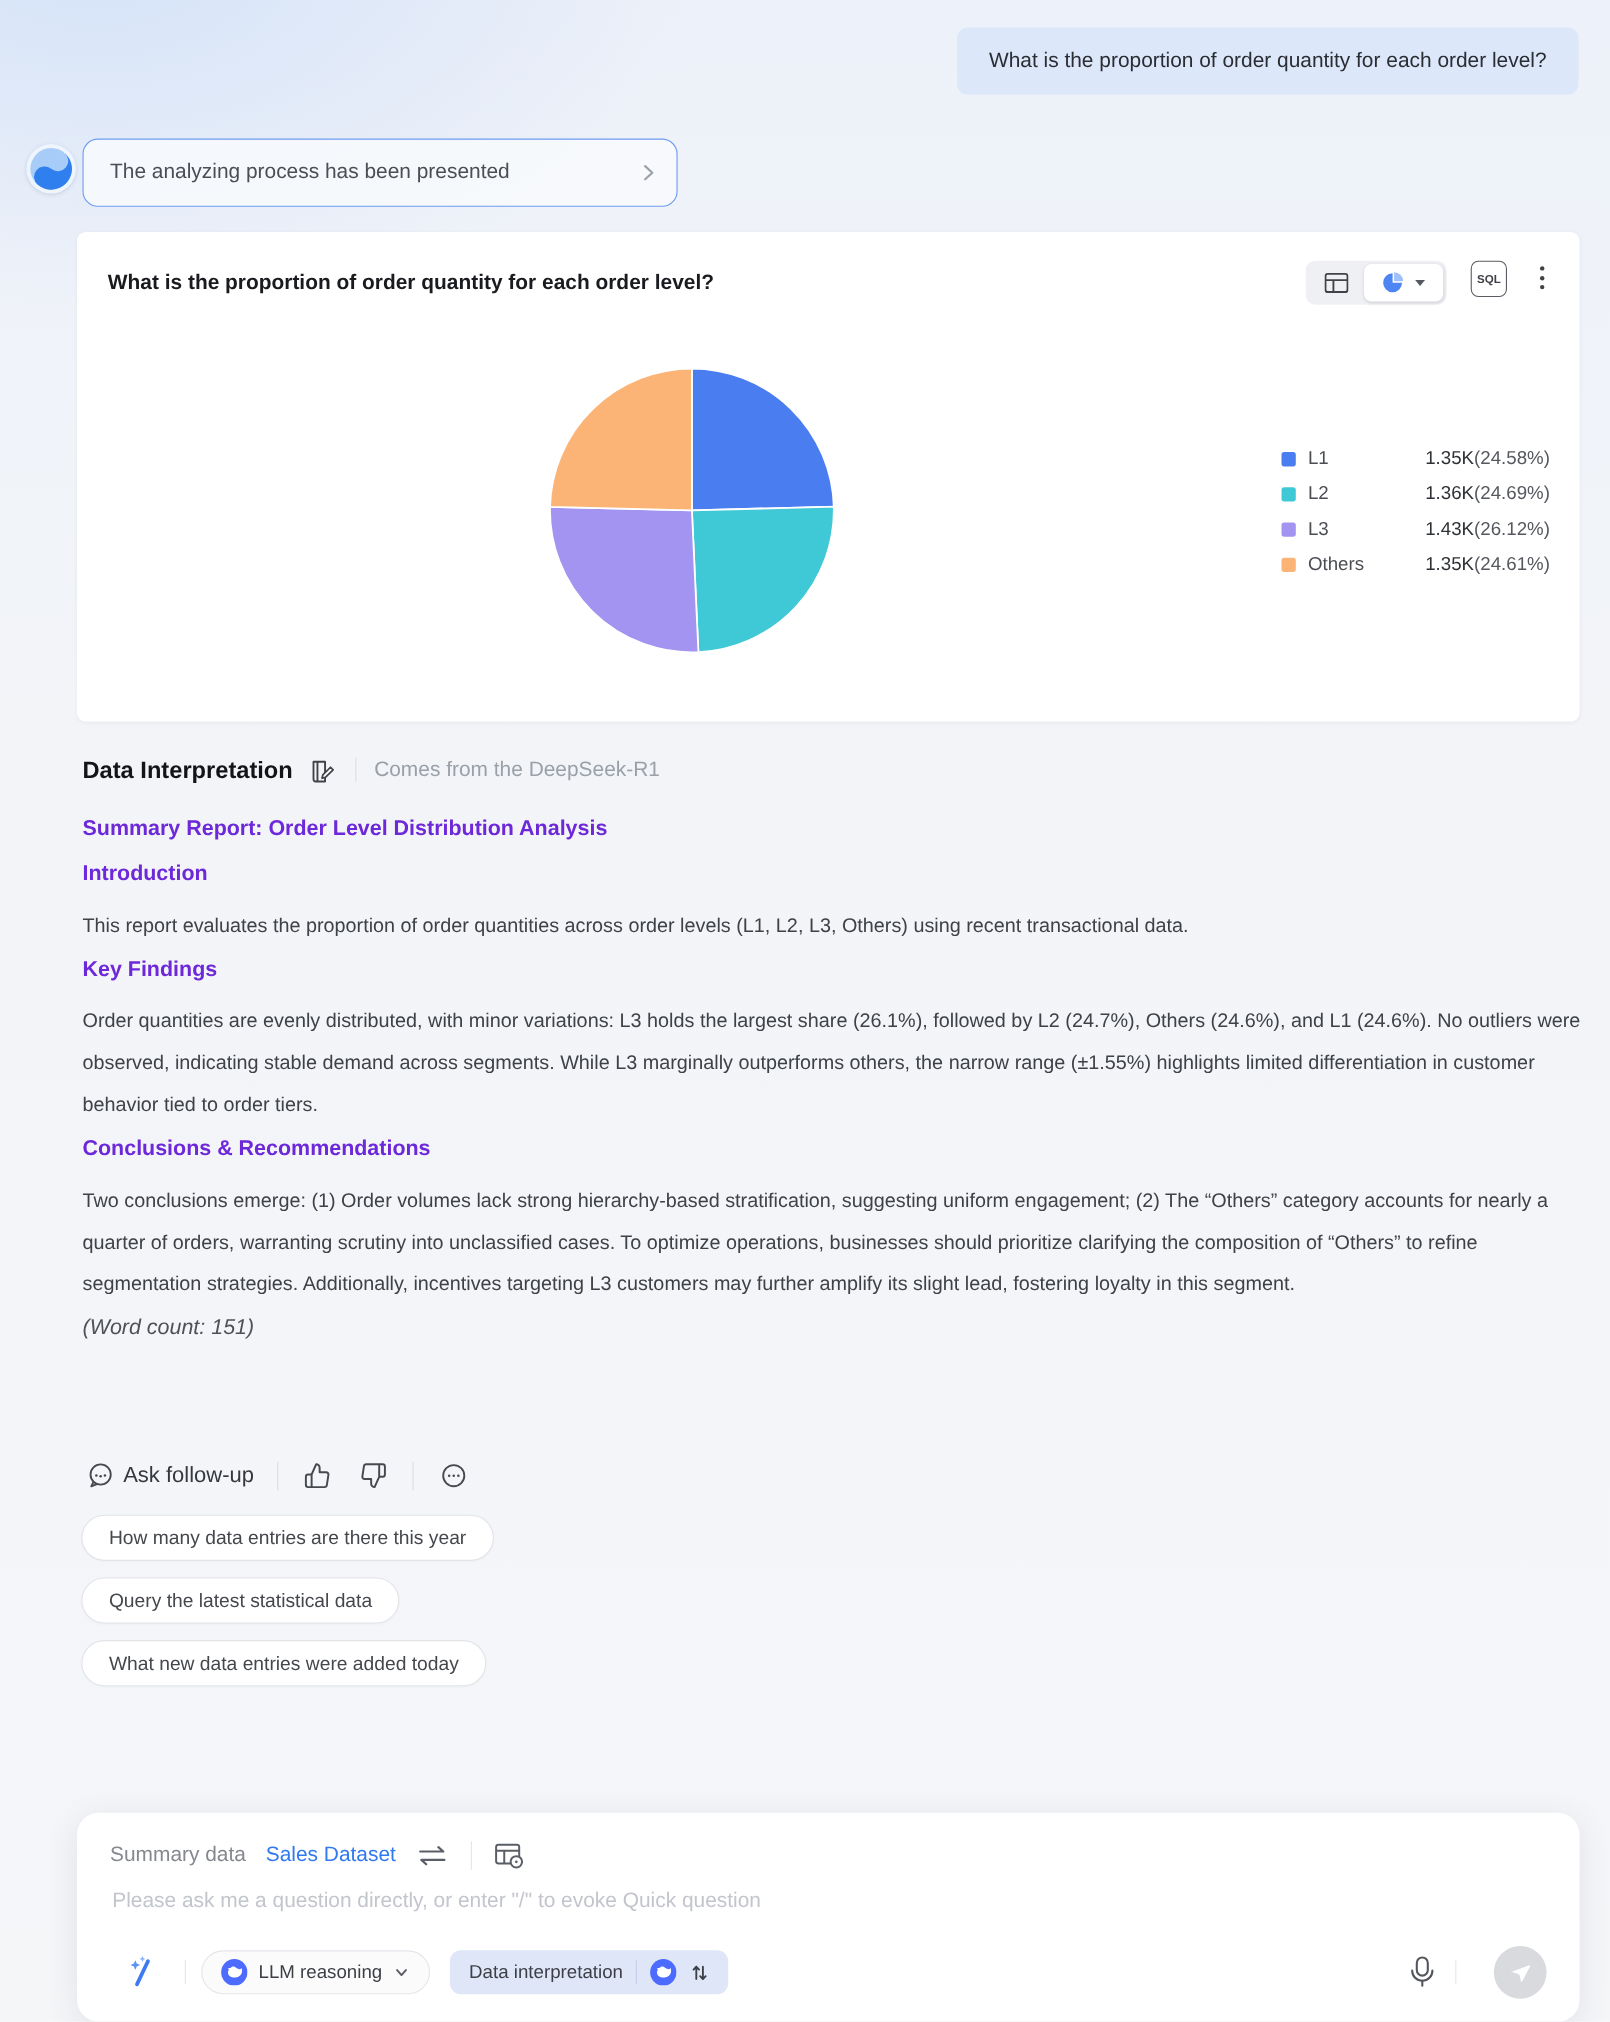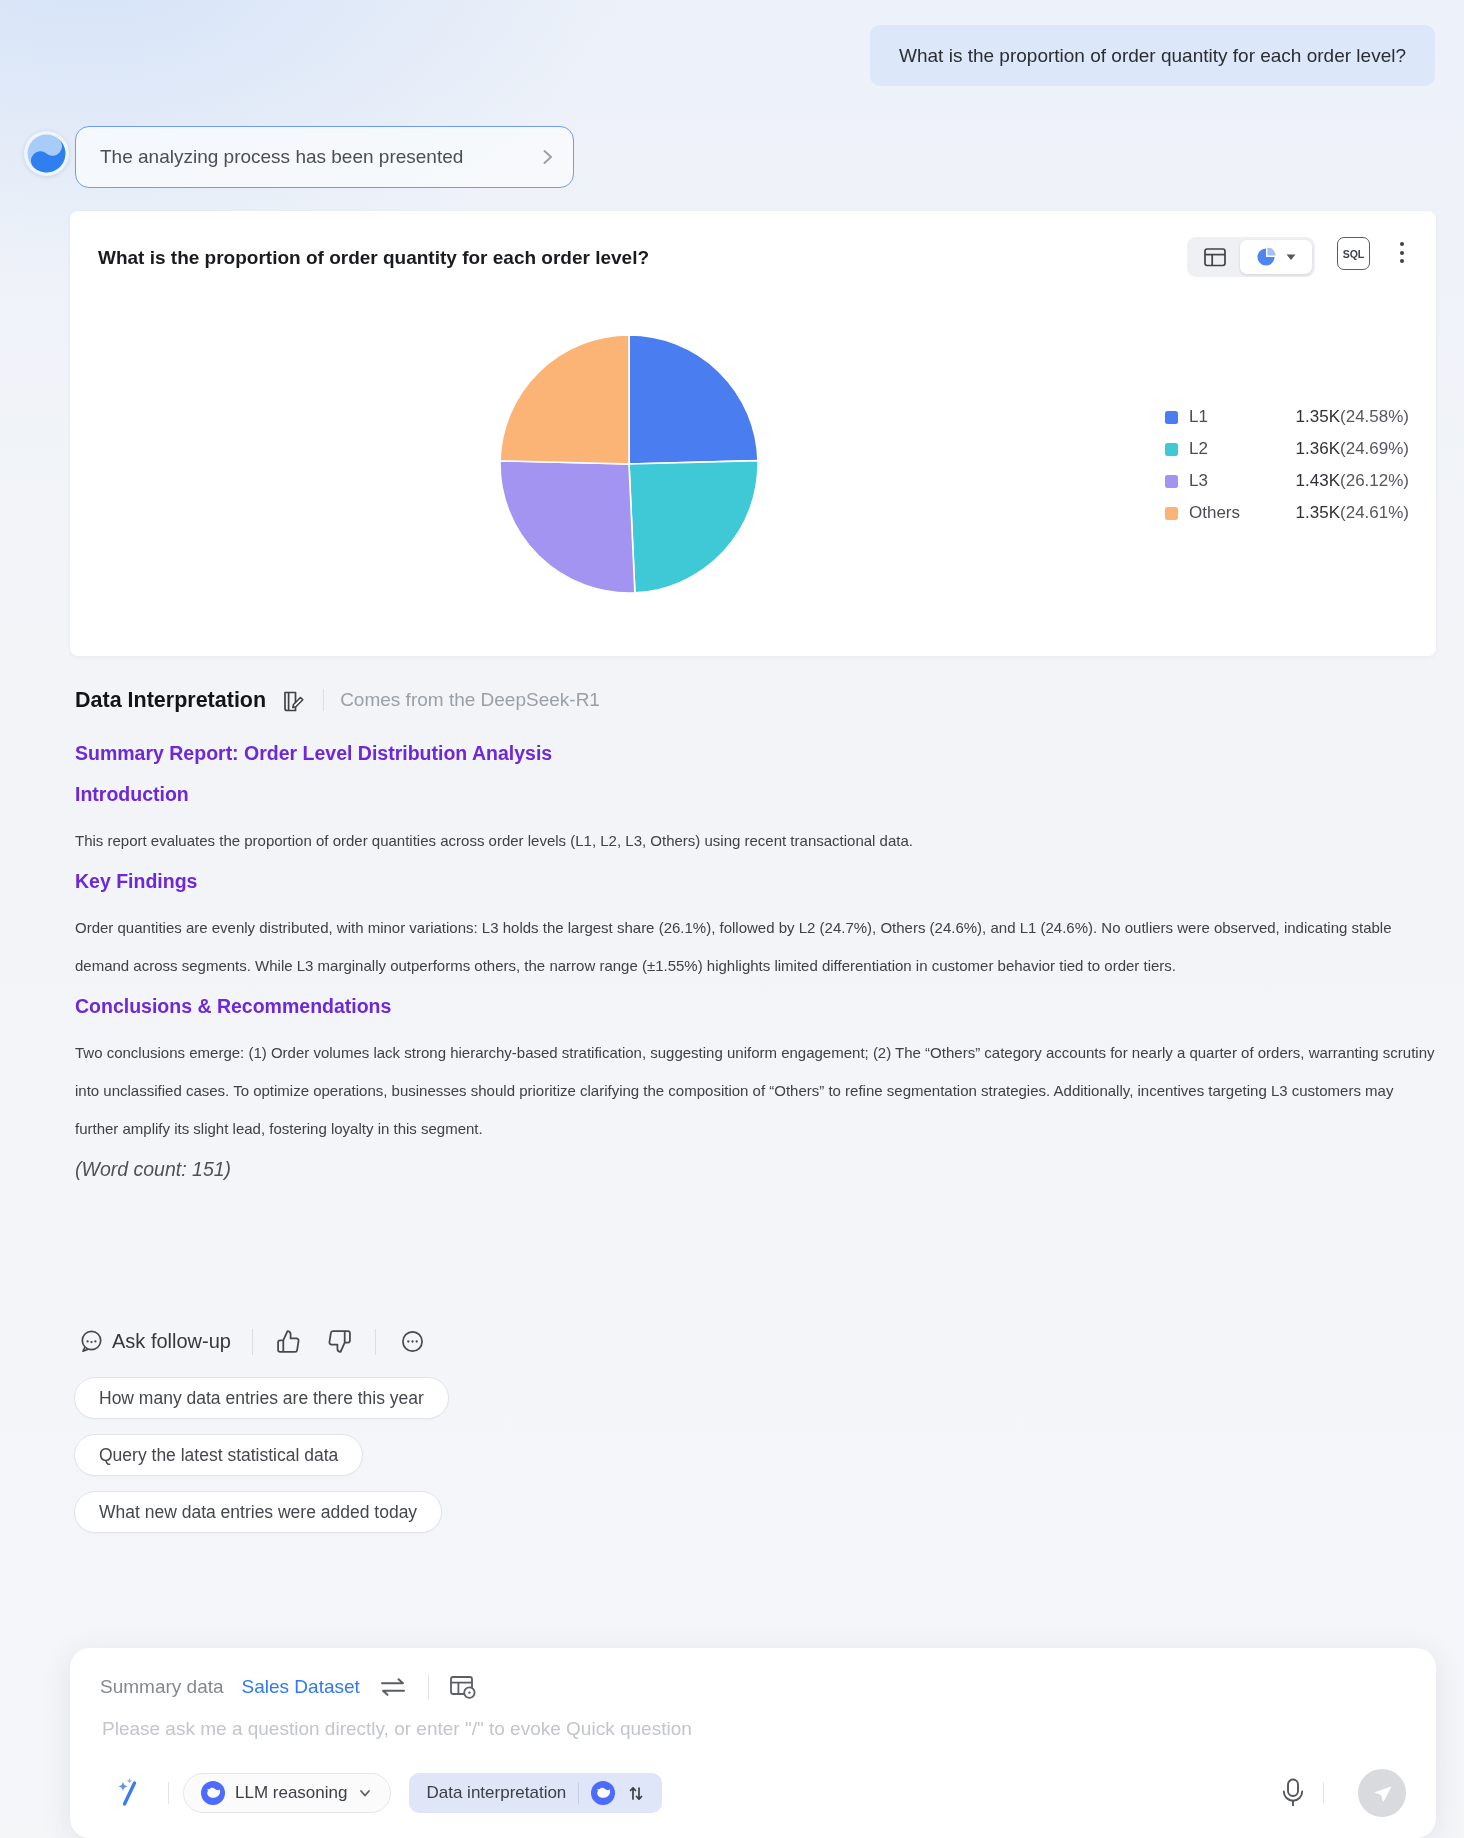--- a/index.html
+++ b/index.html
@@ -13,21 +13,21 @@
   }
   svg { display:block; }
 
   
   .user-bubble { position:absolute; top:25px; right:29px; height:61px; display:flex; align-items:center;
     background:#dce7fa; border-radius:10px; padding:0 29px; font-size:19px; color:#2a2d32; }
 
   
   .avatar { position:absolute; left:24px; top:131px; width:45px; height:45px; border-radius:50%;
     box-shadow:0 1px 4px rgba(60,90,140,.18); }
-  .analyzing { position:absolute; left:75px; top:126px; width:499px; height:62px;
+  .analyzing { position:absolute; left:75px; top:126px; width:541px; height:62px;
     border:1.5px solid #6d9cf2; border-radius:14px; background:rgba(248,250,253,.85);
     display:flex; align-items:center; justify-content:space-between; padding:0 14px 0 24px;
     font-size:19px; color:#4b4e54; cursor:pointer; }
 
   
   .chart-card { position:absolute; left:70px; top:211px; width:1366px; height:445px; background:#fff;
     border-radius:8px; box-shadow:0 1px 4px rgba(30,40,60,.05); }
   .card-title { position:absolute; left:28px; top:36px; font-size:19px; font-weight:bold; color:#191b1f; }
   .toolbar { position:absolute; right:26px; top:26px; display:flex; align-items:flex-start; }
   .seg { display:flex; background:#eff0f3; border-radius:9px; padding:3px; }
@@ -49,21 +49,21 @@
 
   
   .interp { position:absolute; left:75px; top:684px; width:1362px; }
   .interp-header { display:flex; align-items:center; height:32px; margin-bottom:24px; }
   .interp-title { font-size:21.5px; font-weight:bold; color:#121418; }
   .book-ic { margin:2px 0 0 14px; }
   .vdiv { width:1px; height:22px; background:#dcdee2; margin:0 16px 0 18px; }
   .interp-src { font-size:19px; color:#9aa0a8; }
   .r-h { font-size:19.5px; font-weight:bold; color:#6d28d9; line-height:26px; margin:0 0 15px; }
   .r-date { font-size:19.5px; font-style:italic; color:#4e5157; line-height:26px; margin:0 0 15px; }
-  .r-p { font-size:15px; color:#3e4146; line-height:38px; margin:0 0 8px; }
+  .r-p { font-size:18px; color:#3e4146; line-height:38px; margin:0 0 8px; }
 
   
   .follow { position:absolute; left:78px; top:1326px; display:flex; align-items:center; }
   .follow-ask { display:flex; align-items:center; gap:7px; font-size:20px; color:#35383d; cursor:pointer; }
   .fdiv { width:1px; height:26px; background:#dcdee2; margin:0 21px; }
   .ic-btn { cursor:pointer; display:flex; align-items:center; justify-content:center; padding:2px; }
   .thumbs { display:flex; align-items:center; gap:22px; }
 
   
   .chips { position:absolute; left:74px; top:1377px; display:flex; flex-direction:column; align-items:flex-start; gap:15px; }

